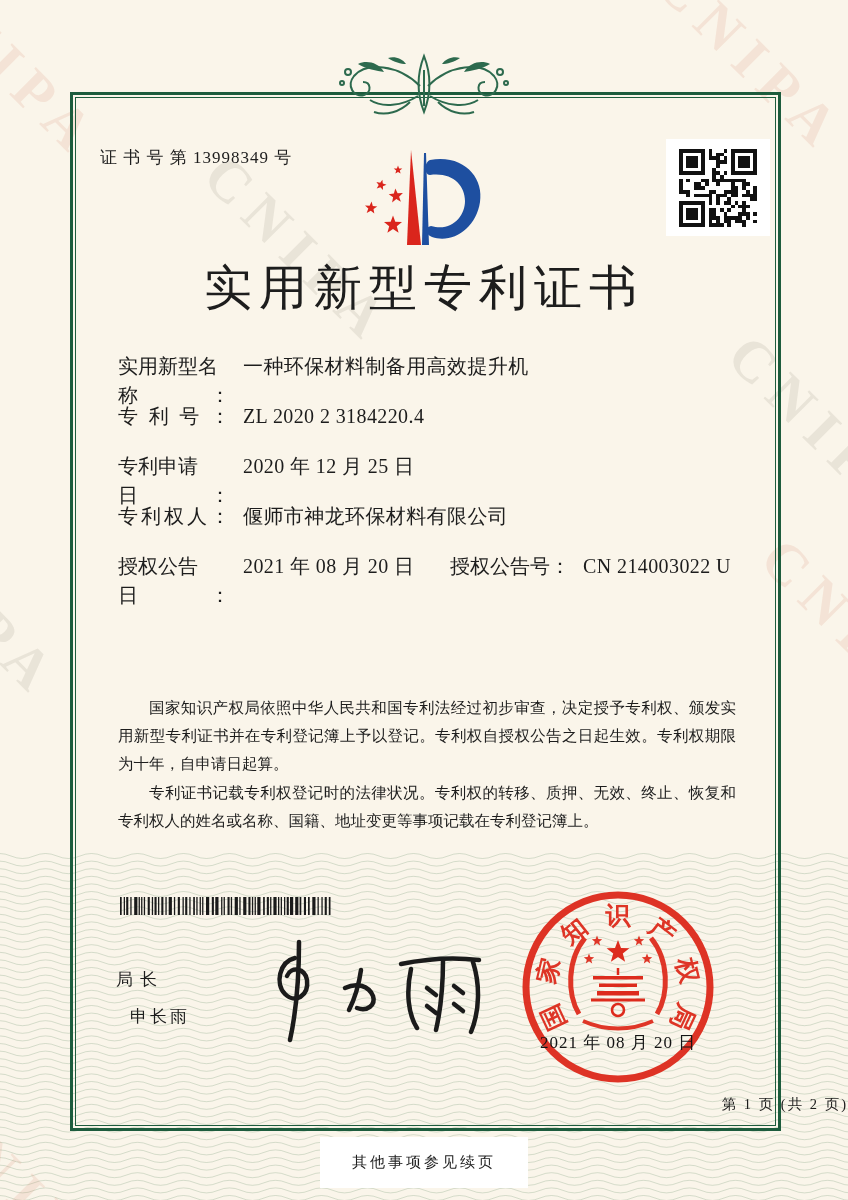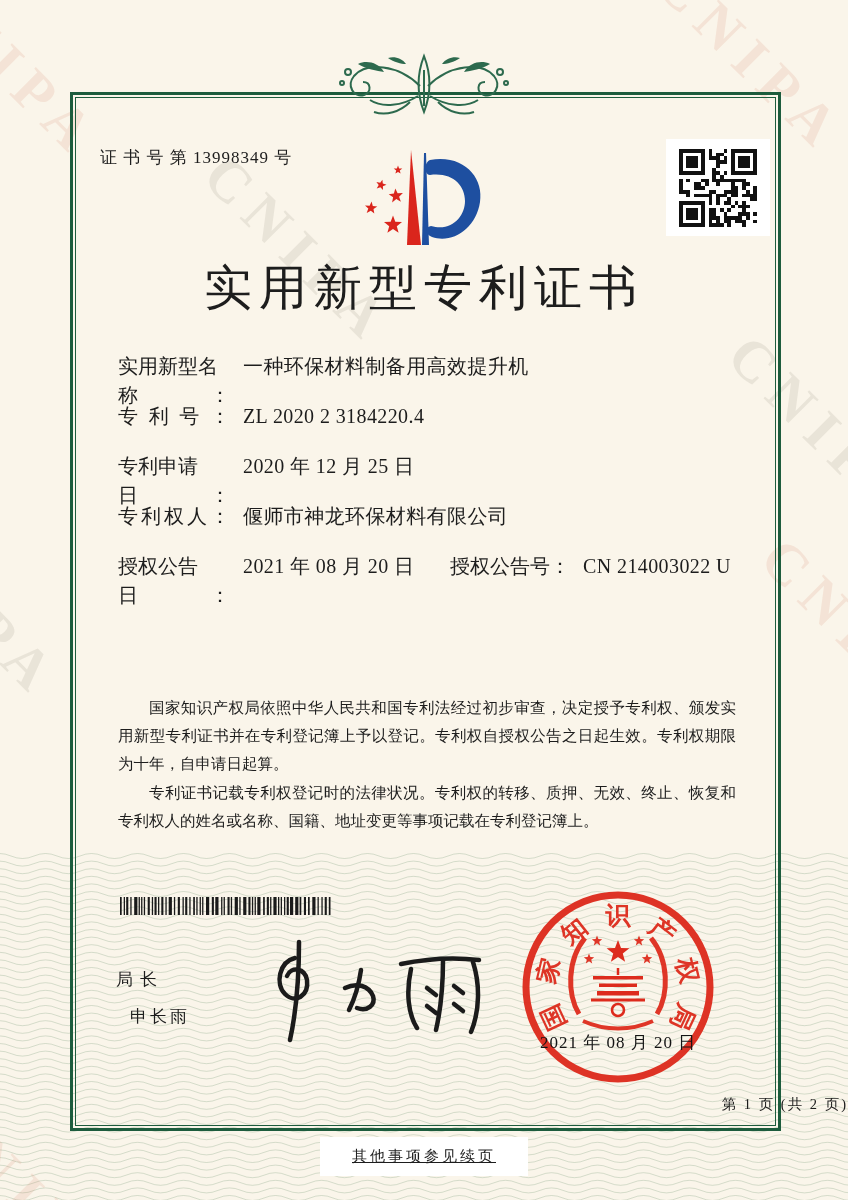--- a/index.html
+++ b/index.html
@@ -36,21 +36,21 @@
   .barcode{position:absolute;left:120px;top:897px;}
   .director-label{position:absolute;left:116px;top:968px;font-size:17px;letter-spacing:7px;}
   .director-name{position:absolute;left:116px;top:1005px;font-size:17px;letter-spacing:3px;margin-left:14px;}
   .signature{position:absolute;left:233px;top:936px;}
   .seal{position:absolute;left:513px;top:882px;}
   .seal-date{position:absolute;left:505px;top:1031px;width:226px;text-align:center;
     font-size:17px;color:#141414;letter-spacing:1px;z-index:6;}
   .page-info{position:absolute;left:0;top:1095px;width:100%;text-align:right;
     font-size:14.5px;letter-spacing:2px;}
   .cont-box{position:absolute;left:50%;transform:translateX(-50%);top:1137px;background:#ffffff;
-    padding:10px 32px;font-size:15px;letter-spacing:3px;z-index:3;white-space:nowrap;text-decoration:underline;}
+    padding:16px 32px;font-size:15px;letter-spacing:3px;z-index:3;white-space:nowrap;}
 </style>
 </head>
 <body>
 
 <svg class="waves" width="848" height="348" id="waves">
     <path d="M -12 4.0 q 11.5 -5 23 0 q 11.5 5 23 0 q 11.5 -5 23 0 q 11.5 5 23 0 q 11.5 -5 23 0 q 11.5 5 23 0 q 11.5 -5 23 0 q 11.5 5 23 0 q 11.5 -5 23 0 q 11.5 5 23 0 q 11.5 -5 23 0 q 11.5 5 23 0 q 11.5 -5 23 0 q 11.5 5 23 0 q 11.5 -5 23 0 q 11.5 5 23 0 q 11.5 -5 23 0 q 11.5 5 23 0 q 11.5 -5 23 0 q 11.5 5 23 0 q 11.5 -5 23 0 q 11.5 5 23 0 q 11.5 -5 23 0 q 11.5 5 23 0 q 11.5 -5 23 0 q 11.5 5 23 0 q 11.5 -5 23 0 q 11.5 5 23 0 q 11.5 -5 23 0 q 11.5 5 23 0 q 11.5 -5 23 0 q 11.5 5 23 0 q 11.5 -5 23 0 q 11.5 5 23 0 q 11.5 -5 23 0 q 11.5 5 23 0 q 11.5 -5 23 0 q 11.5 5 23 0" fill="none" stroke="rgba(125,158,125,0.30)" stroke-width="1"></path>
     <path d="M -12 11.6 q 11.5 -5 23 0 q 11.5 5 23 0 q 11.5 -5 23 0 q 11.5 5 23 0 q 11.5 -5 23 0 q 11.5 5 23 0 q 11.5 -5 23 0 q 11.5 5 23 0 q 11.5 -5 23 0 q 11.5 5 23 0 q 11.5 -5 23 0 q 11.5 5 23 0 q 11.5 -5 23 0 q 11.5 5 23 0 q 11.5 -5 23 0 q 11.5 5 23 0 q 11.5 -5 23 0 q 11.5 5 23 0 q 11.5 -5 23 0 q 11.5 5 23 0 q 11.5 -5 23 0 q 11.5 5 23 0 q 11.5 -5 23 0 q 11.5 5 23 0 q 11.5 -5 23 0 q 11.5 5 23 0 q 11.5 -5 23 0 q 11.5 5 23 0 q 11.5 -5 23 0 q 11.5 5 23 0 q 11.5 -5 23 0 q 11.5 5 23 0 q 11.5 -5 23 0 q 11.5 5 23 0 q 11.5 -5 23 0 q 11.5 5 23 0 q 11.5 -5 23 0 q 11.5 5 23 0" fill="none" stroke="rgba(125,158,125,0.30)" stroke-width="1"></path>
     <path d="M -12 19.2 q 11.5 -5 23 0 q 11.5 5 23 0 q 11.5 -5 23 0 q 11.5 5 23 0 q 11.5 -5 23 0 q 11.5 5 23 0 q 11.5 -5 23 0 q 11.5 5 23 0 q 11.5 -5 23 0 q 11.5 5 23 0 q 11.5 -5 23 0 q 11.5 5 23 0 q 11.5 -5 23 0 q 11.5 5 23 0 q 11.5 -5 23 0 q 11.5 5 23 0 q 11.5 -5 23 0 q 11.5 5 23 0 q 11.5 -5 23 0 q 11.5 5 23 0 q 11.5 -5 23 0 q 11.5 5 23 0 q 11.5 -5 23 0 q 11.5 5 23 0 q 11.5 -5 23 0 q 11.5 5 23 0 q 11.5 -5 23 0 q 11.5 5 23 0 q 11.5 -5 23 0 q 11.5 5 23 0 q 11.5 -5 23 0 q 11.5 5 23 0 q 11.5 -5 23 0 q 11.5 5 23 0 q 11.5 -5 23 0 q 11.5 5 23 0 q 11.5 -5 23 0 q 11.5 5 23 0" fill="none" stroke="rgba(125,158,125,0.30)" stroke-width="1"></path>
     <path d="M -12 26.8 q 11.5 -5 23 0 q 11.5 5 23 0 q 11.5 -5 23 0 q 11.5 5 23 0 q 11.5 -5 23 0 q 11.5 5 23 0 q 11.5 -5 23 0 q 11.5 5 23 0 q 11.5 -5 23 0 q 11.5 5 23 0 q 11.5 -5 23 0 q 11.5 5 23 0 q 11.5 -5 23 0 q 11.5 5 23 0 q 11.5 -5 23 0 q 11.5 5 23 0 q 11.5 -5 23 0 q 11.5 5 23 0 q 11.5 -5 23 0 q 11.5 5 23 0 q 11.5 -5 23 0 q 11.5 5 23 0 q 11.5 -5 23 0 q 11.5 5 23 0 q 11.5 -5 23 0 q 11.5 5 23 0 q 11.5 -5 23 0 q 11.5 5 23 0 q 11.5 -5 23 0 q 11.5 5 23 0 q 11.5 -5 23 0 q 11.5 5 23 0 q 11.5 -5 23 0 q 11.5 5 23 0 q 11.5 -5 23 0 q 11.5 5 23 0 q 11.5 -5 23 0 q 11.5 5 23 0" fill="none" stroke="rgba(125,158,125,0.30)" stroke-width="1"></path>
     <path d="M -12 34.4 q 11.5 -5 23 0 q 11.5 5 23 0 q 11.5 -5 23 0 q 11.5 5 23 0 q 11.5 -5 23 0 q 11.5 5 23 0 q 11.5 -5 23 0 q 11.5 5 23 0 q 11.5 -5 23 0 q 11.5 5 23 0 q 11.5 -5 23 0 q 11.5 5 23 0 q 11.5 -5 23 0 q 11.5 5 23 0 q 11.5 -5 23 0 q 11.5 5 23 0 q 11.5 -5 23 0 q 11.5 5 23 0 q 11.5 -5 23 0 q 11.5 5 23 0 q 11.5 -5 23 0 q 11.5 5 23 0 q 11.5 -5 23 0 q 11.5 5 23 0 q 11.5 -5 23 0 q 11.5 5 23 0 q 11.5 -5 23 0 q 11.5 5 23 0 q 11.5 -5 23 0 q 11.5 5 23 0 q 11.5 -5 23 0 q 11.5 5 23 0 q 11.5 -5 23 0 q 11.5 5 23 0 q 11.5 -5 23 0 q 11.5 5 23 0 q 11.5 -5 23 0 q 11.5 5 23 0" fill="none" stroke="rgba(125,158,125,0.30)" stroke-width="1"></path>

